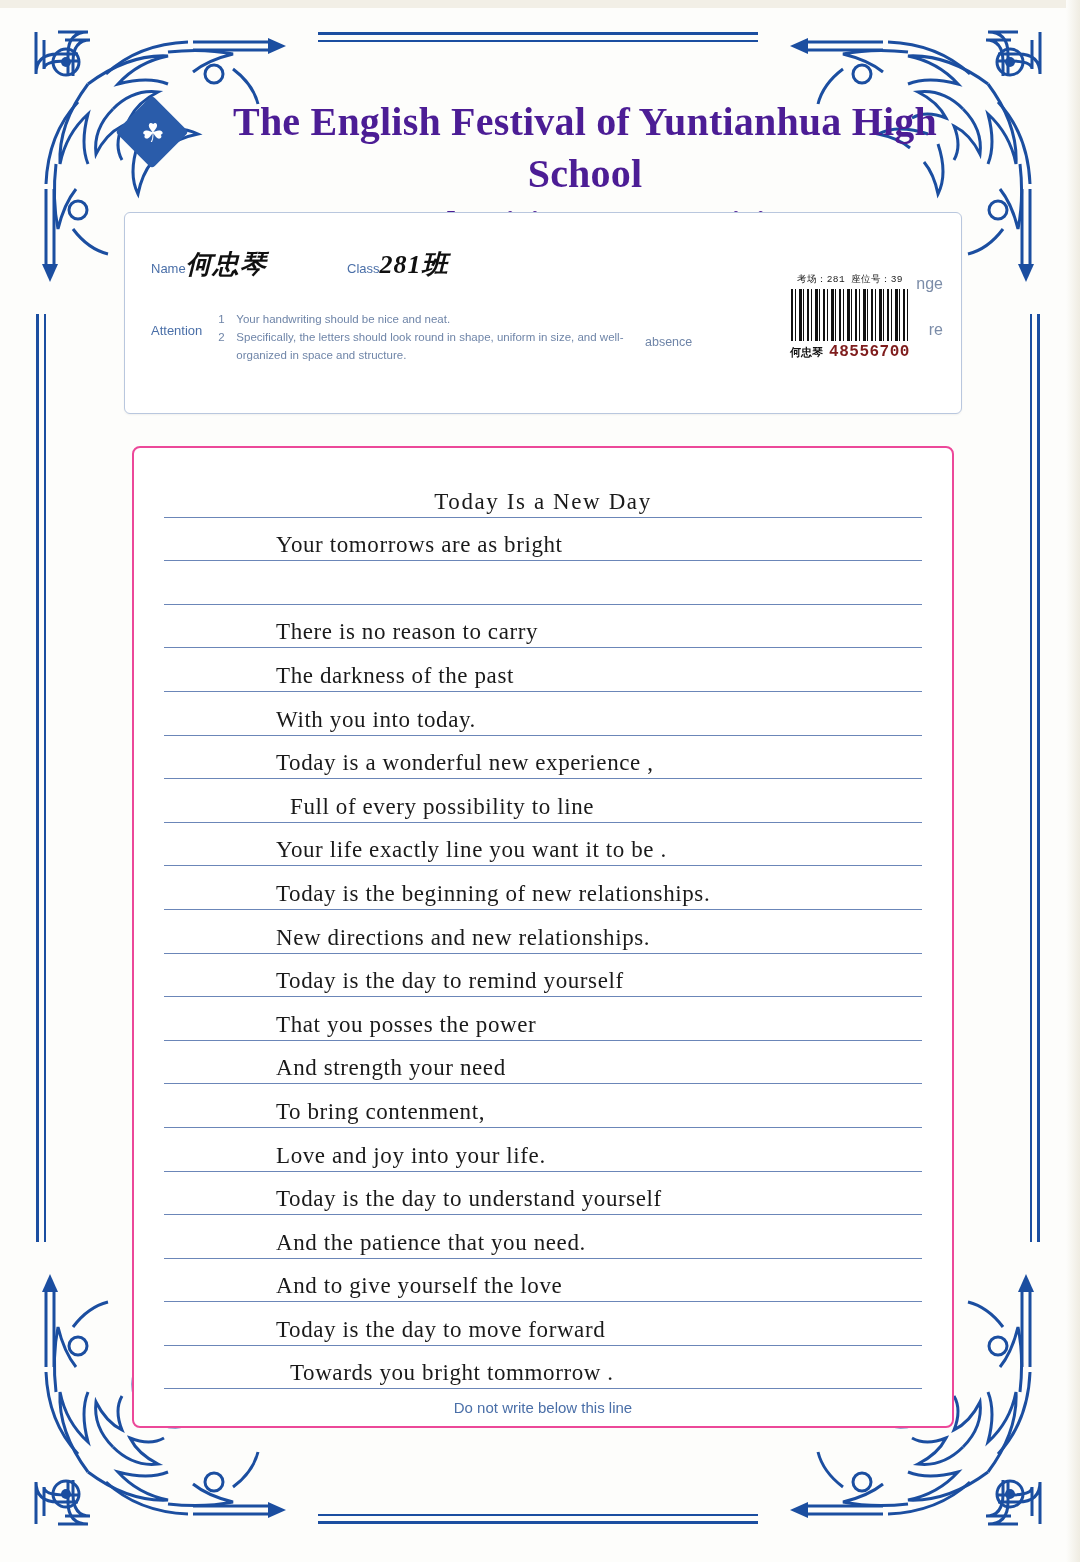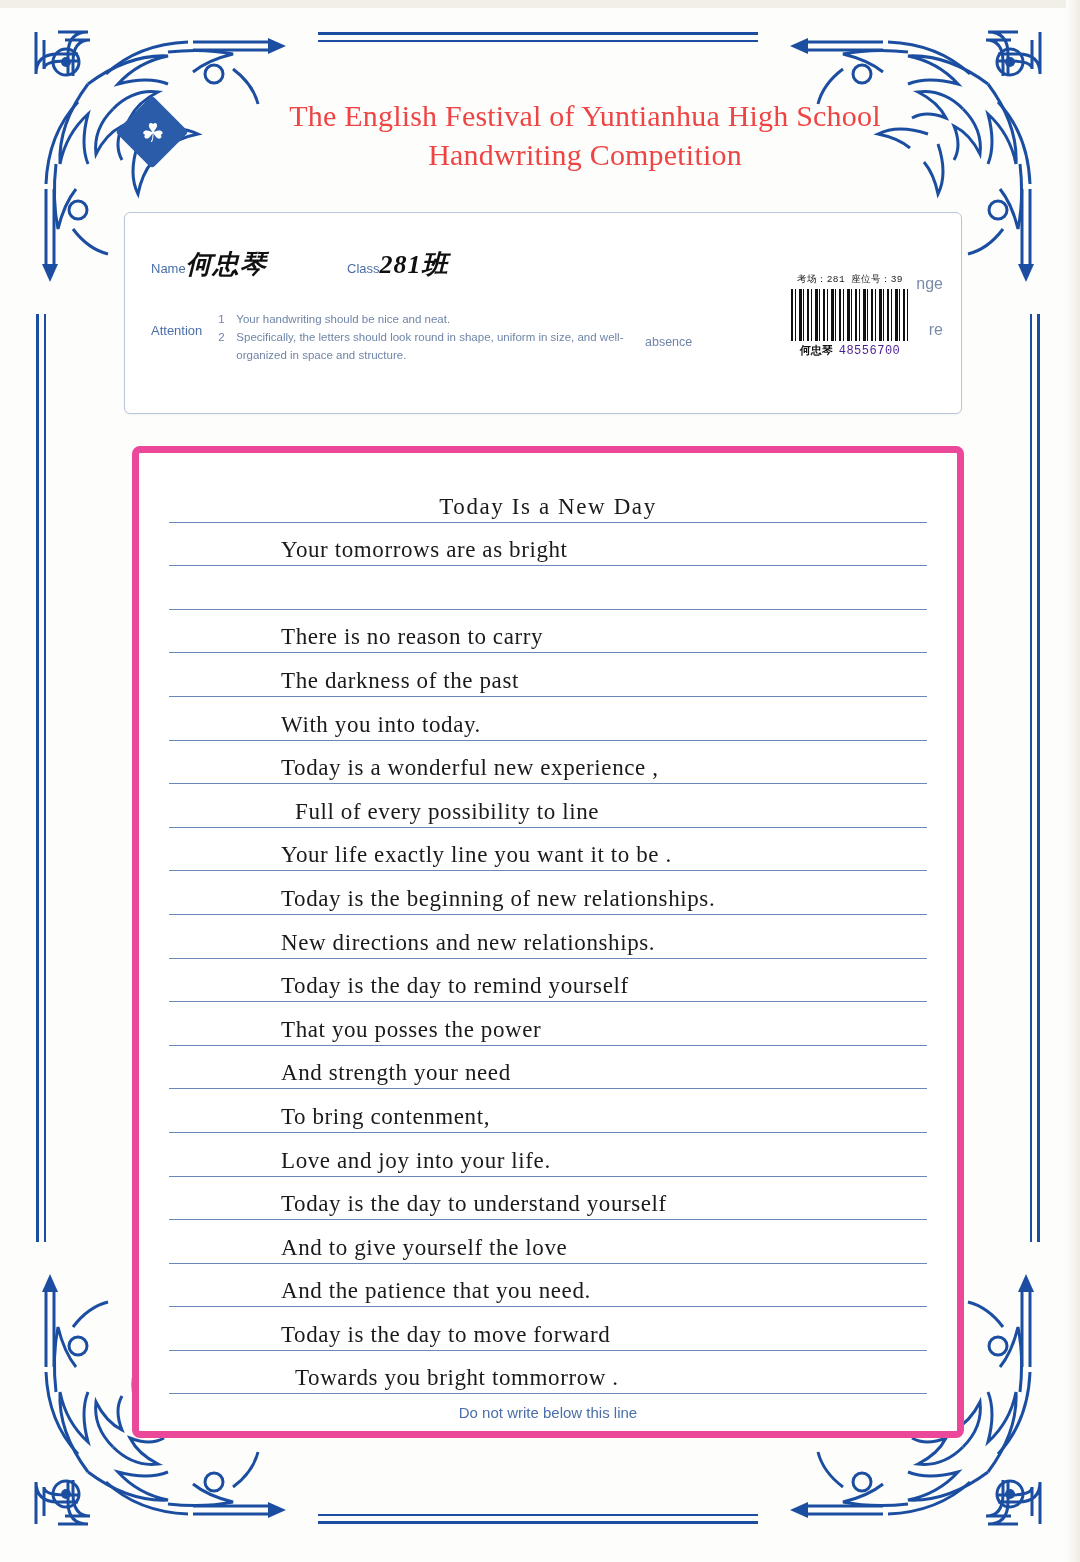--- a/index.html
+++ b/index.html
@@ -102,23 +102,23 @@
     align-items: center;
     justify-content: center;
     color: #ffffff;
     font-size: 26px;
     font-family: "Liberation Serif", serif;
   }
   .title-block {
     flex: 1;
     text-align: center;
     font-family: "Liberation Serif", serif;
-    color: #ef4444;
-    font-weight: normal;
-    font-size: 30px;
+    color: #4c1d95;
+    font-weight: bold;
+    font-size: 40px;
     line-height: 1.3;
     letter-spacing: 0.2px;
   }
 
   
   .info-box {
     position: absolute;
     left: 124px;
     top: 212px;
     width: 836px;
@@ -222,41 +222,42 @@
     margin-top: 2px;
   }
   .barcode-name {
     font-family: "Liberation Serif", serif;
     font-size: 11px;
     font-weight: bold;
     color: #111;
   }
   .barcode-number {
     font-family: "Liberation Mono", monospace;
-    font-size: 12px;
-    color: #4c1d95;
+    font-size: 16px;
+    color: #7f1d1d;
     letter-spacing: 0.5px;
+    font-weight: bold;
   }
   .side-text {
     position: absolute;
     right: 18px;
     color: #7b8ca8;
     font-size: 16px;
   }
   .side-text-1 { top: 62px; }
   .side-text-2 { top: 108px; }
 
   
   .writing-box {
     position: absolute;
     left: 132px;
     top: 446px;
     width: 818px;
     height: 978px;
-    border: 7px solid #ec4899;
+    border: 2px solid #ec4899;
     border-radius: 8px;
     background: #ffffff;
     overflow: hidden;
   }
   .lines {
     position: absolute;
     left: 30px;
     top: 30px;
     right: 30px;
     bottom: 34px;
@@ -544,25 +545,25 @@
       <div class="line-row indent-2">
         <div class="line-rule"></div>
         <div class="line-text">Love and joy into your life.</div>
       </div>
       <div class="line-row indent-2">
         <div class="line-rule"></div>
         <div class="line-text">Today is the day to understand yourself</div>
       </div>
       <div class="line-row indent-2">
         <div class="line-rule"></div>
+        <div class="line-text">And the patience that you need.</div>
+      </div>
+      <div class="line-row indent-2">
+        <div class="line-rule"></div>
         <div class="line-text">And to give yourself the love</div>
-      </div>
-      <div class="line-row indent-2">
-        <div class="line-rule"></div>
-        <div class="line-text">And the patience that you need.</div>
       </div>
       <div class="line-row indent-2">
         <div class="line-rule"></div>
         <div class="line-text">Today is the day to move forward</div>
       </div>
       <div class="line-row indent-3">
         <div class="line-rule"></div>
         <div class="line-text">Towards you bright tommorrow .</div>
       </div>
 

